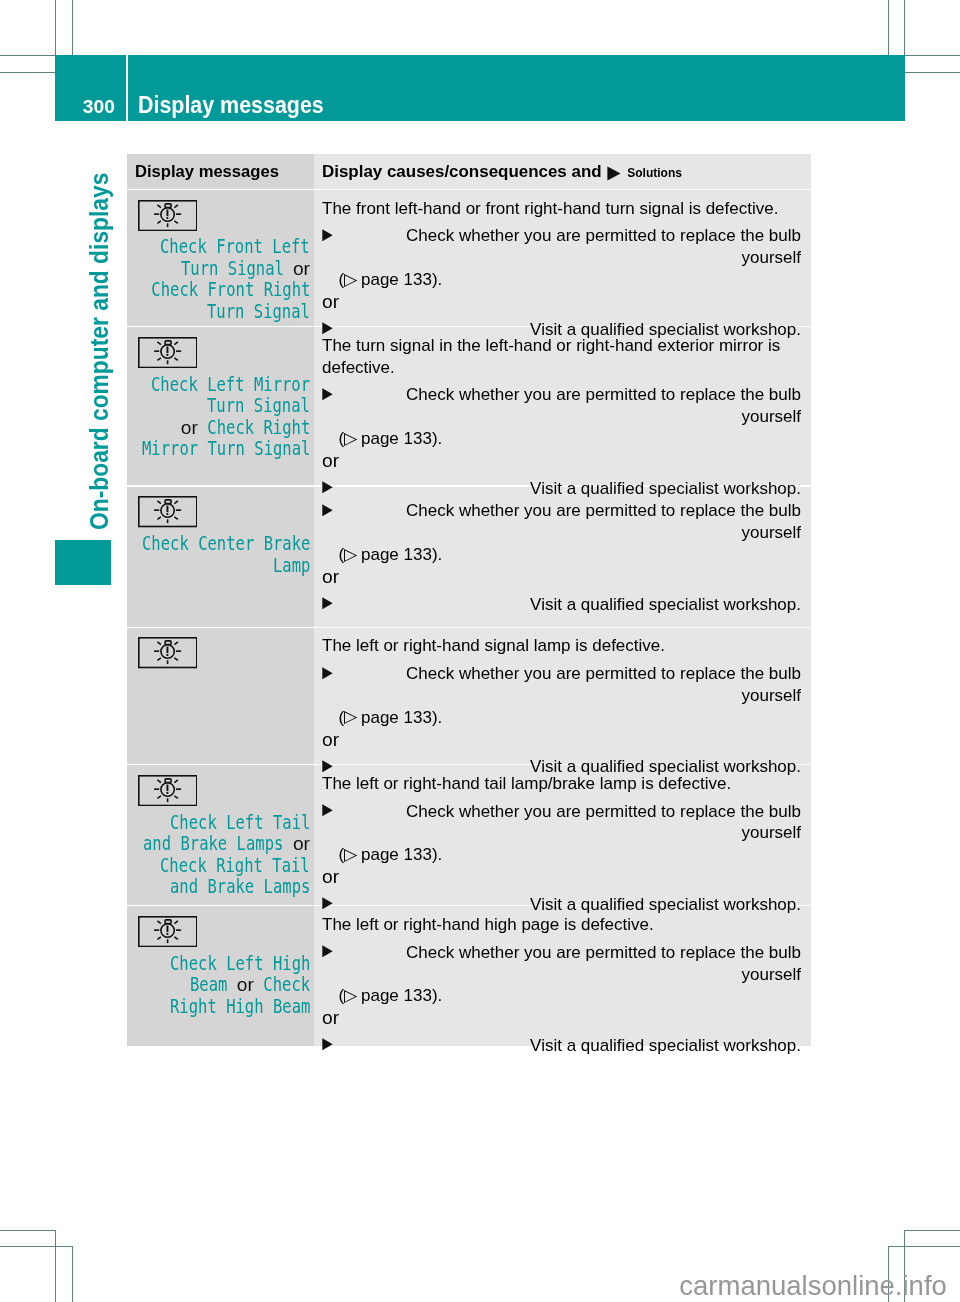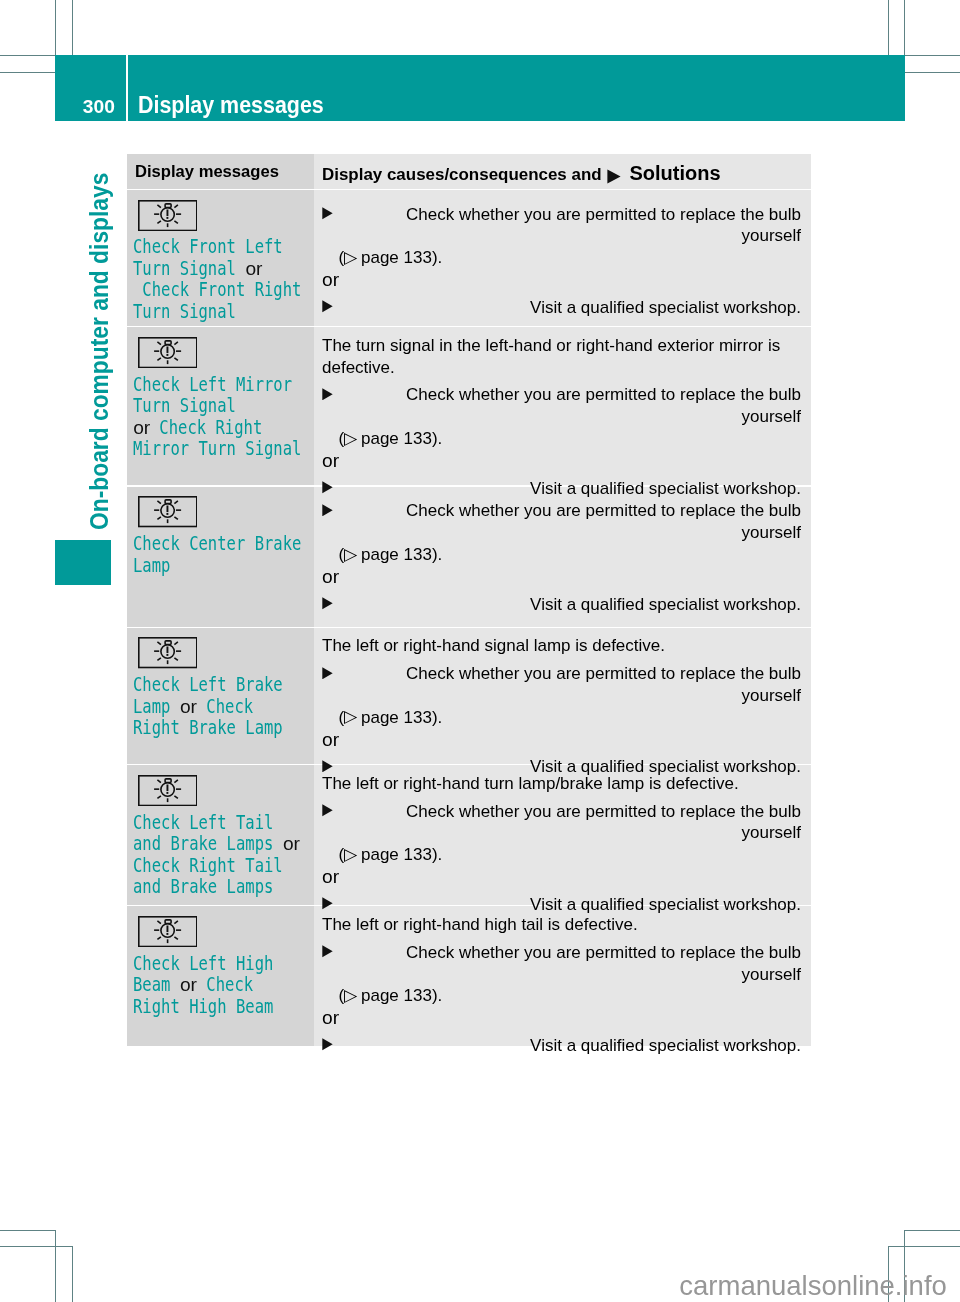--- a/index.html
+++ b/index.html
@@ -29,28 +29,28 @@
   #rows .trow:nth-child(1){height:136.2px;}
   #rows .trow:nth-child(2){height:158.4px;}
   #rows .trow:nth-child(3){height:140.0px;}
   #rows .trow:nth-child(4){height:136.3px;}
   #rows .trow:nth-child(5){height:140.1px;}
   #rows .trow:nth-child(6){height:139.6px;}
   .c1{width:187px;background:#d5d5d5;box-sizing:border-box;}
   .c2{width:497px;background:#e6e6e6;box-sizing:border-box;}
   .thead .c1,.thead .c2{font-weight:bold;font-size:16.6px;color:#000;padding:8px 0 8px 7px;}
   .thead .c2 .h2a{font-size:16.95px;}
-  .thead .c2 .h2b{font-size:20px;}
+  .thead .c2 .h2b{font-size:12px;}
   .thead .c1{padding-left:8px;}
   .thead .c2{padding-left:8px;}
   .sol-tri{display:inline-block;line-height:0;position:relative;top:3.2px;margin:0 3.0px 0 0.6px;vertical-align:baseline;}
   .sol-tri svg{display:block;}
 
   .c1 .icon{display:block;margin:9.8px 0 0 10.6px;line-height:0;}
-  .msg{line-height:21.4px;padding:5.6px 4px 10px 6.2px;}
+  .msg{line-height:21.4px;padding:5.6px 4px 10px 6.2px;text-align:right;}
   .mline{white-space:pre;height:21.4px;}
   .mline .mono{display:inline-block;font-family:"DejaVu Sans Mono",monospace;font-size:19.2px;color:#019a99;
                transform:scaleX(0.81);transform-origin:0 50%;white-space:pre;vertical-align:baseline;}
   .mline .or{font-family:"Liberation Sans",sans-serif;color:#111;font-size:19.2px;white-space:pre;}
 
   .c2 .body{padding:7.8px 10px 8px 8px;font-size:17px;line-height:21.8px;color:#000;}
   .c2 p{margin:0;}
   .c2 .orsep{font-size:19.2px;}
   .c2 .bullet{position:relative;padding-left:29px;margin-top:6px;text-align:right;}
   .c2 .bullet .tri{position:absolute;left:0.2px;top:3.4px;line-height:0;}
@@ -123,20 +123,21 @@
               </svg></span>
             <div class="msg">
               <div class="mline"><span class="mono" style="margin-right: -35.15px;">Check Front Left</span></div>
               <div class="mline"><span class="mono" style="margin-right: -26.41px;">Turn Signal </span><span class="or">or</span></div>
               <div class="mline"><span class="mono" style="margin-right: -39.52px;"> Check Front Right</span></div>
               <div class="mline"><span class="mono" style="margin-right: -24.13px;">Turn Signal</span></div>
             </div>
           </div>
           <div class="c2">
             <div class="body">
+              <p class="line">The front left-hand or front right-hand turn signal is defective.</p>
               <p class="bullet"><span class="tri"><svg width="11" height="12.6" viewBox="0 0 11 12.6" aria-hidden="true">
                     <path d="M0.3 0.3 L10.7 6.3 L0.3 12.3 Z" fill="#111"></path>
                   </svg></span><span>Check whether you are permitted to replace the bulb yourself</span></p>
               <p class="cont pageref"><span>(</span><span class="refTri">▷</span><span> page 133).</span></p>
               <p class="line orsep">or</p>
               <p class="bullet"><span class="tri"><svg width="11" height="12.6" viewBox="0 0 11 12.6" aria-hidden="true">
                     <path d="M0.3 0.3 L10.7 6.3 L0.3 12.3 Z" fill="#111"></path>
                   </svg></span><span>Visit a qualified specialist workshop.</span></p>
             </div>
           </div>
@@ -227,25 +228,20 @@
                   <path d="M38.0 14.15 L43.1 14.15"></path>
                   <path d="M29.6 23.3 L29.6 27.1"></path>
                   <path d="M19.4 4.9 L22.9 7.6"></path>
                   <path d="M39.9 4.9 L36.4 7.6"></path>
                   <path d="M19.4 23.4 L22.9 20.9"></path>
                   <path d="M39.9 23.4 L36.4 20.9"></path>
                 </g>
                 <rect x="28.5" y="9.5" width="1.9" height="6.6" fill="#111"></rect>
                 <rect x="28.45" y="17.0" width="1.9" height="1.9" fill="#111"></rect>
               </svg></span>
-            <div class="msg">
-              <div class="mline"><span class="mono" style="margin-right: -35.15px;">Check Left Brake</span></div>
-              <div class="mline"><span class="mono" style="margin-right: -11.02px;">Lamp </span><span class="or">or</span><span class="mono" style="margin-right: -13.11px;"> Check</span></div>
-              <div class="mline"><span class="mono" style="margin-right: -35.15px;">Right Brake Lamp</span></div>
-            </div>
           </div>
           <div class="c2">
             <div class="body">
               <p class="line">The left or right-hand signal lamp is defective.</p>
               <p class="bullet"><span class="tri"><svg width="11" height="12.6" viewBox="0 0 11 12.6" aria-hidden="true">
                     <path d="M0.3 0.3 L10.7 6.3 L0.3 12.3 Z" fill="#111"></path>
                   </svg></span><span>Check whether you are permitted to replace the bulb yourself</span></p>
               <p class="cont pageref"><span>(</span><span class="refTri">▷</span><span> page 133).</span></p>
               <p class="line orsep">or</p>
               <p class="bullet"><span class="tri"><svg width="11" height="12.6" viewBox="0 0 11 12.6" aria-hidden="true">
@@ -274,21 +270,21 @@
               </svg></span>
             <div class="msg">
               <div class="mline"><span class="mono" style="margin-right: -32.87px;">Check Left Tail</span></div>
               <div class="mline"><span class="mono" style="margin-right: -35.15px;">and Brake Lamps </span><span class="or">or</span></div>
               <div class="mline"><span class="mono" style="margin-right: -35.15px;">Check Right Tail</span></div>
               <div class="mline"><span class="mono" style="margin-right: -32.87px;">and Brake Lamps</span></div>
             </div>
           </div>
           <div class="c2">
             <div class="body">
-              <p class="line">The left or right-hand turn lamp/brake lamp is defective.</p>
+              <p class="line">The left or right-hand tail lamp/brake lamp is defective.</p>
               <p class="bullet"><span class="tri"><svg width="11" height="12.6" viewBox="0 0 11 12.6" aria-hidden="true">
                     <path d="M0.3 0.3 L10.7 6.3 L0.3 12.3 Z" fill="#111"></path>
                   </svg></span><span>Check whether you are permitted to replace the bulb yourself</span></p>
               <p class="cont pageref"><span>(</span><span class="refTri">▷</span><span> page 133).</span></p>
               <p class="line orsep">or</p>
               <p class="bullet"><span class="tri"><svg width="11" height="12.6" viewBox="0 0 11 12.6" aria-hidden="true">
                     <path d="M0.3 0.3 L10.7 6.3 L0.3 12.3 Z" fill="#111"></path>
                   </svg></span><span>Visit a qualified specialist workshop.</span></p>
             </div>
           </div>
@@ -312,21 +308,21 @@
                 <rect x="28.45" y="17.0" width="1.9" height="1.9" fill="#111"></rect>
               </svg></span>
             <div class="msg">
               <div class="mline"><span class="mono" style="margin-right: -32.87px;">Check Left High</span></div>
               <div class="mline"><span class="mono" style="margin-right: -11.02px;">Beam </span><span class="or">or</span><span class="mono" style="margin-right: -13.11px;"> Check</span></div>
               <div class="mline"><span class="mono" style="margin-right: -32.87px;">Right High Beam</span></div>
             </div>
           </div>
           <div class="c2">
             <div class="body">
-              <p class="line">The left or right-hand high tail is defective.</p>
+              <p class="line">The left or right-hand high page is defective.</p>
               <p class="bullet"><span class="tri"><svg width="11" height="12.6" viewBox="0 0 11 12.6" aria-hidden="true">
                     <path d="M0.3 0.3 L10.7 6.3 L0.3 12.3 Z" fill="#111"></path>
                   </svg></span><span>Check whether you are permitted to replace the bulb yourself</span></p>
               <p class="cont pageref"><span>(</span><span class="refTri">▷</span><span> page 133).</span></p>
               <p class="line orsep">or</p>
               <p class="bullet"><span class="tri"><svg width="11" height="12.6" viewBox="0 0 11 12.6" aria-hidden="true">
                     <path d="M0.3 0.3 L10.7 6.3 L0.3 12.3 Z" fill="#111"></path>
                   </svg></span><span>Visit a qualified specialist workshop.</span></p>
             </div>
           </div>

